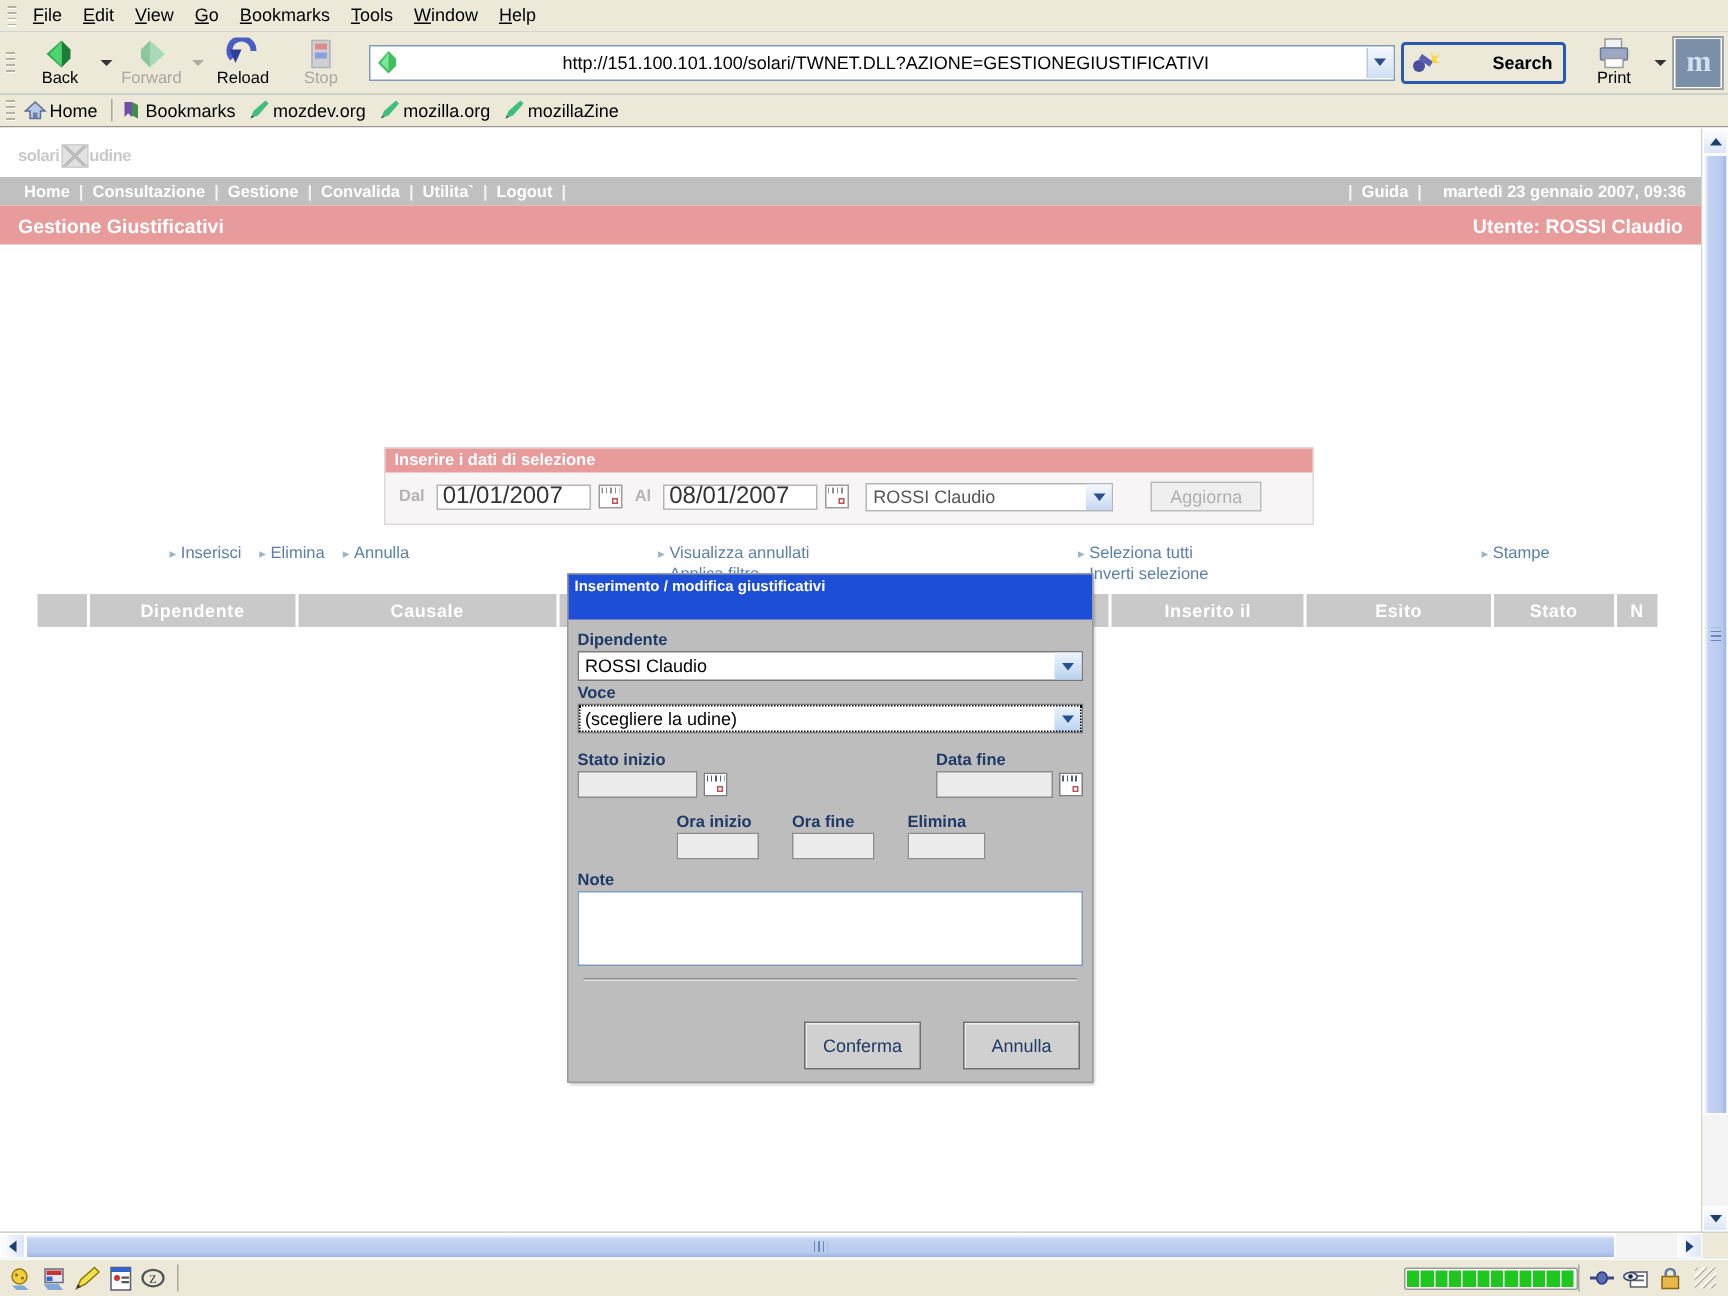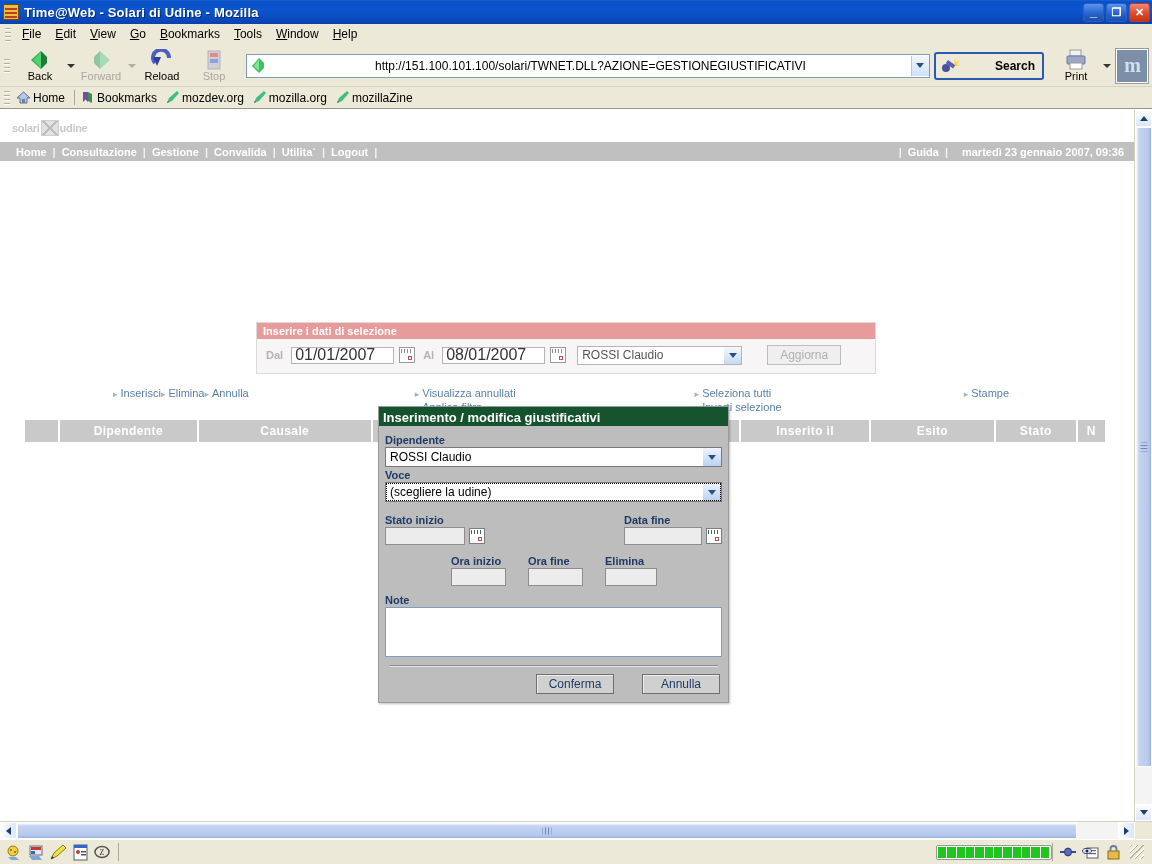--- a/index.html
+++ b/index.html
@@ -186,21 +186,21 @@
   .alink{color:#5a7fa8;font-size:11px;white-space:nowrap;cursor:default;}
   .alink .b{color:#9bb4cc;font-size:9px;margin-right:3px;}
 
   .tablehead{position:absolute;left:25px;top:310px;width:1080px;height:22px;display:flex;gap:2px;}
   .th{background:#c9c9c9;color:#fff;font-size:12px;font-weight:bold;
     display:flex;align-items:center;justify-content:center;letter-spacing:.4px;}
 
   
   .modal{position:absolute;left:378px;top:296px;width:349px;
     border:1px solid #9b9b9b;background:#bdbdbd;box-shadow:1px 1px 2px rgba(0,0,0,.25);}
-  .mhead{background:#14532d;color:#fff;font-size:13px;font-weight:bold;padding:3px 6px 1px 4px;}
+  .mhead{background:#1d4ed8;color:#fff;font-size:10px;font-weight:bold;padding:3px 6px 16px 4px;}
   .mbody{padding:6px 6px 0 6px;}
   .mlabel{font-size:11px;color:#1f3a66;font-weight:bold;margin:2px 0 1px 0;}
   .mselect{height:20px;border:1px solid #7a7a7a;background:#fff;display:flex;align-items:center;
     box-sizing:border-box;}
   .mselect .v{flex:1;font-size:12px;color:#000;padding-left:4px;}
   .mselect .ar{width:18px;height:18px;display:flex;align-items:center;justify-content:center;
     background:linear-gradient(to bottom,#eef4fc,#bad3f2);}
   .mselect .ar i{width:0;height:0;border-left:4px solid transparent;border-right:4px solid transparent;
     border-top:5px solid #24528f;}
   .mselect.focused{outline:1px dotted #000;outline-offset:-2px;}
@@ -211,44 +211,29 @@
     box-sizing:border-box;margin-left:4px;align-self:flex-end;margin-bottom:1px;}
   .mcal:before{content:"";position:absolute;left:1px;right:1px;top:1px;height:4px;
     background:repeating-linear-gradient(90deg,#4a5c80 0 1px,#fff 1px 3px);}
   .mcal:after{content:"";position:absolute;left:8px;top:8px;width:4px;height:4px;
     background:#fff;border:1px solid #c05050;box-sizing:border-box;}
   .row3{display:flex;margin-top:8px;padding-left:66px;gap:22px;}
   .notearea{height:50px;background:#fff;border:1px solid #7b9ec2;box-sizing:border-box;
     margin-top:1px;}
   .mdivider{height:1px;background:#8e8e8e;margin:8px 4px 0 4px;border-bottom:1px solid #e2e2e2;}
   .mfoot{display:flex;justify-content:flex-end;gap:28px;padding:7px 2px 8px 0;}
-  .mbtn{min-width:78px;height:20px;border:1px solid #6f6f6f;background:#d0d0d0;
+  .mbtn{min-width:78px;height:32px;border:1px solid #6f6f6f;background:#d0d0d0;
     display:flex;align-items:center;justify-content:center;font-size:12px;color:#1f3a66;
-    box-sizing:border-box;box-shadow:inset 1px 1px 0 #eee;}
+    box-sizing:border-box;box-shadow:inset 1px 1px 0 #eee;margin-top:20px;}
 </style>
 </head>
 <body>
 
 <div class="win">
 
-  <div class="titlebar">
-    <div class="tb-icon"></div>
-    <div class="tb-title">Time@Web - Solari di Udine - Mozilla</div>
-    <div class="tb-buttons">
-      <div class="tb-btn min">
-          <span>_</span>
-        </div>
-      <div class="tb-btn">
-          <span>❐</span>
-        </div>
-      <div class="tb-btn close">
-          <span>✕</span>
-        </div>
-    </div>
-  </div>
 
   <div class="menubar">
     <div class="grip"></div>
     <div class="menu-item"><u>F</u><span>ile</span></div>
     <div class="menu-item"><u>E</u><span>dit</span></div>
     <div class="menu-item"><u>V</u><span>iew</span></div>
     <div class="menu-item"><u>G</u><span>o</span></div>
     <div class="menu-item"><u>B</u><span>ookmarks</span></div>
     <div class="menu-item"><u>T</u><span>ools</span></div>
     <div class="menu-item"><u>W</u><span>indow</span></div>
@@ -423,20 +408,25 @@
           <span class="sep">|</span>
         <a>Logout</a>
           <span class="sep">|</span>
         <span class="spacer"></span>
         <span class="sep">|</span>
         <a>Guida</a>
           <span class="sep">|</span>
         <span class="date">martedì 23 gennaio 2007, 09:36</span>
       </div>
 
+      <div class="apptitle">
+        <span>Gestione Giustificativi</span>
+        <span class="spacer"></span>
+        <span class="user">Utente: ROSSI Claudio</span>
+      </div>
 
       <div class="filterbox">
         <div class="fhead">Inserire i dati di selezione</div>
         <div class="filterrow">
           <span class="lbl-sm">Dal</span>
           <div class="tinput" style="width:103px">01/01/2007</div>
           <div class="calbtn"></div>
           <span class="lbl-sm">Al</span>
           <div class="tinput" style="width:103px">08/01/2007</div>
           <div class="calbtn"></div>
@@ -445,21 +435,21 @@
             <span class="ar">
                 <i></i>
               </span>
           </div>
           <div class="btn-grey" style="margin-left:20px">Aggiorna</div>
         </div>
       </div>
 
       <div class="actions">
         <div class="acol" style="margin-left:113px">
-          <div style="display:flex;">
+          <div style="display:flex;gap:12px">
             <span class="alink"><span class="b">▸</span><span>Inserisci</span></span>
             <span class="alink"><span class="b">▸</span><span>Elimina</span></span>
             <span class="alink"><span class="b">▸</span><span>Annulla</span></span>
           </div>
         </div>
         <div class="acol" style="margin-left:166px">
           <span class="alink"><span class="b">▸</span><span>Visualizza annullati</span></span>
           <span class="alink"><span class="b">▸</span><span>Applica filtro</span></span>
         </div>
         <div class="acol" style="margin-left:179px">

